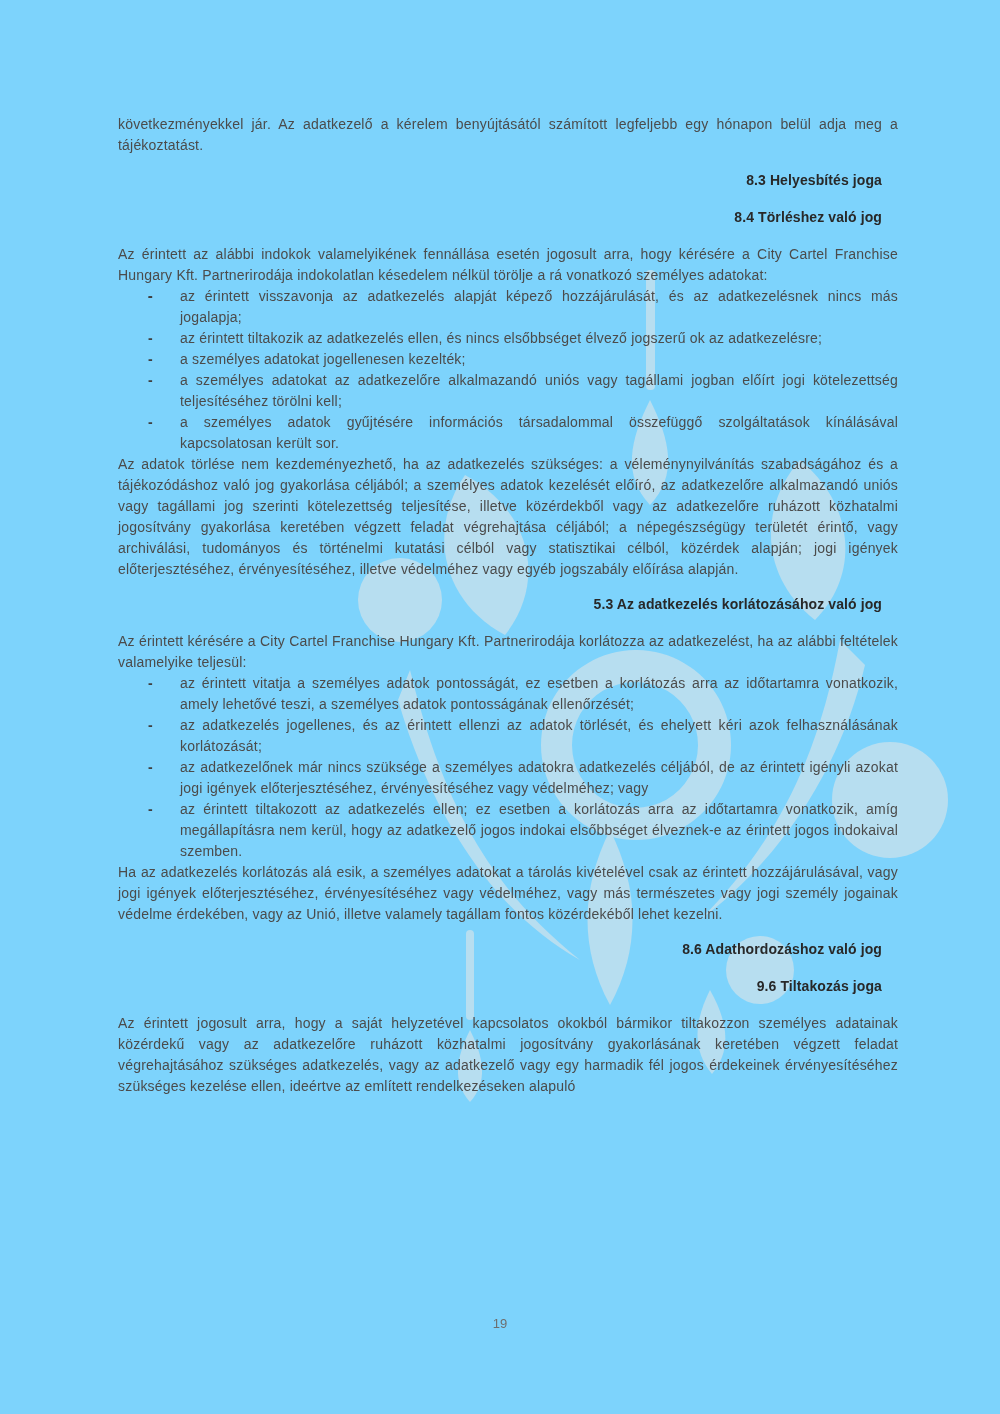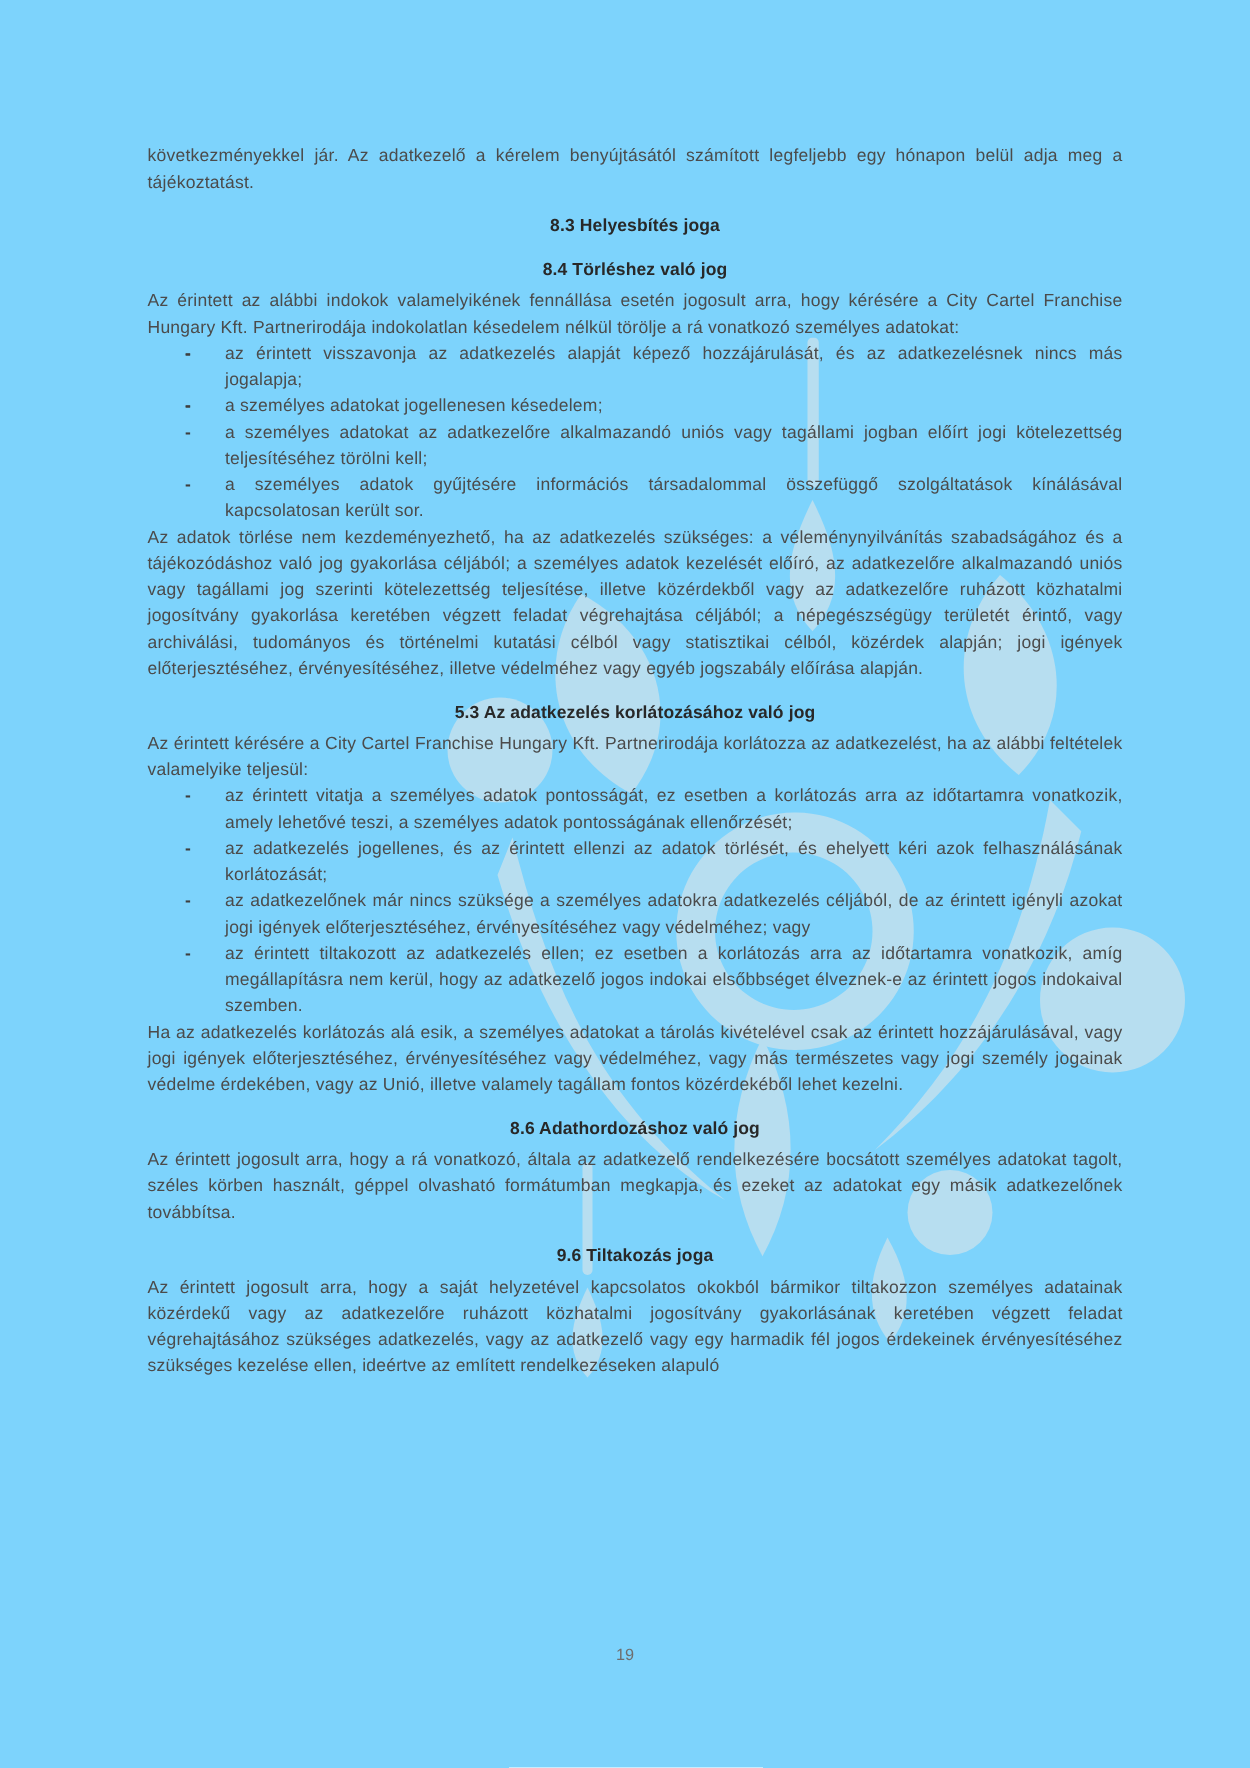--- a/index.html
+++ b/index.html
@@ -30,25 +30,25 @@
     z-index: 1;
     color: #4b4b4b;
     font-size: 14px;
     line-height: 21px;
     letter-spacing: 0.2px;
     text-align: justify;
   }
   .para { margin: 0; }
   .para.gap { }
   .heading {
-    margin: 4px;
+    margin: 16px;
     margin-top: 14px;
     font-weight: bold;
     color: #282828;
-    text-align: center;
+    text-align: right;
     letter-spacing: 0.1px;
   }
   .bullet-list { margin: 0; }
   .bullet-item {
     position: relative;
     padding-left: 62px;
     text-align: justify;
   }
   .bullet-dash {
     position: absolute;
@@ -93,35 +93,34 @@
   </svg>
 
   <div class="content">
       <div class="para">következményekkel jár. Az adatkezelő a kérelem benyújtásától számított legfeljebb egy hónapon belül adja meg a tájékoztatást.</div>
       <div class="heading">8.3 Helyesbítés joga</div>
       <div class="heading">8.4  Törléshez való jog</div>
       <div class="para">Az érintett az alábbi indokok valamelyikének fennállása esetén jogosult arra, hogy kérésére a City Cartel Franchise Hungary Kft. Partnerirodája indokolatlan késedelem nélkül törölje a rá vonatkozó személyes adatokat:</div>
       <div class="bullet-list">
         <div class="bullet-item"><span class="bullet-dash">-</span></div>
         <div class="bullet-item"><span class="bullet-dash">-</span><span>az érintett visszavonja az adatkezelés alapját képező hozzájárulását, és az adatkezelésnek nincs más jogalapja;</span></div>
-        <div class="bullet-item"><span class="bullet-dash">-</span></div>
-        <div class="bullet-item"><span class="bullet-dash">-</span><span>a személyes adatokat jogellenesen késedelem;</span></div>
+        <div class="bullet-item"><span class="bullet-dash">-</span><span>az érintett tiltakozik az adatkezelés ellen, és nincs elsőbbséget élvező jogszerű ok az adatkezelésre;</span></div>
+        <div class="bullet-item"><span class="bullet-dash">-</span><span>a személyes adatokat jogellenesen kezelték;</span></div>
         <div class="bullet-item"><span class="bullet-dash">-</span><span>a személyes adatokat az adatkezelőre alkalmazandó uniós vagy tagállami jogban előírt jogi kötelezettség teljesítéséhez törölni kell;</span></div>
         <div class="bullet-item"><span class="bullet-dash">-</span><span>a személyes adatok gyűjtésére információs társadalommal összefüggő szolgáltatások kínálásával kapcsolatosan került sor.</span></div>
       </div>
       <div class="para gap">Az adatok törlése nem kezdeményezhető, ha az adatkezelés szükséges: a véleménynyilvánítás szabadságához és a tájékozódáshoz való jog gyakorlása céljából; a személyes adatok kezelését előíró, az adatkezelőre alkalmazandó uniós vagy tagállami jog szerinti kötelezettség teljesítése, illetve közérdekből vagy az adatkezelőre ruházott közhatalmi jogosítvány gyakorlása keretében végzett feladat végrehajtása céljából; a népegészségügy területét érintő, vagy archiválási, tudományos és történelmi kutatási célból vagy statisztikai célból, közérdek alapján;  jogi igények előterjesztéséhez, érvényesítéséhez, illetve védelméhez vagy egyéb jogszabály előírása alapján.</div>
       <div class="heading">5.3  Az adatkezelés korlátozásához való jog</div>
       <div class="para">Az érintett kérésére a City Cartel Franchise Hungary Kft. Partnerirodája korlátozza az adatkezelést, ha az alábbi feltételek valamelyike teljesül:</div>
       <div class="bullet-list">
         <div class="bullet-item"><span class="bullet-dash">-</span><span> az érintett vitatja a személyes adatok pontosságát, ez esetben a korlátozás arra az időtartamra vonatkozik, amely lehetővé teszi, a személyes adatok pontosságának ellenőrzését;</span></div>
         <div class="bullet-item"><span class="bullet-dash">-</span><span>az adatkezelés jogellenes, és az érintett ellenzi az adatok törlését, és ehelyett kéri azok felhasználásának korlátozását;</span></div>
         <div class="bullet-item"><span class="bullet-dash">-</span><span>az adatkezelőnek már nincs szüksége a személyes adatokra adatkezelés céljából, de az érintett igényli azokat jogi igények előterjesztéséhez, érvényesítéséhez vagy védelméhez; vagy</span></div>
         <div class="bullet-item"><span class="bullet-dash">-</span><span>az érintett tiltakozott az adatkezelés ellen; ez esetben a korlátozás arra az időtartamra vonatkozik, amíg megállapításra nem kerül, hogy az adatkezelő jogos indokai elsőbbséget élveznek-e az érintett jogos indokaival szemben.</span></div>
       </div>
       <div class="para gap">Ha az adatkezelés korlátozás alá esik, a személyes adatokat a tárolás kivételével csak az érintett hozzájárulásával, vagy jogi igények előterjesztéséhez, érvényesítéséhez vagy védelméhez, vagy más természetes vagy jogi személy jogainak védelme érdekében, vagy az Unió, illetve valamely tagállam fontos közérdekéből lehet kezelni.</div>
       <div class="heading">8.6 Adathordozáshoz való jog</div>
-      <div class="para">Az érintett jogosult arra, hogy a rá vonatkozó, általa az adatkezelő rendelkezésére bocsátott személyes adatokat tagolt, széles körben használt, géppel olvasható formátumban megkapja, és ezeket az adatokat egy másik adatkezelőnek továbbítsa.</div>
       <div class="heading">9.6 Tiltakozás joga</div>
       <div class="para">Az érintett jogosult arra, hogy a saját helyzetével kapcsolatos okokból bármikor tiltakozzon személyes adatainak közérdekű vagy az adatkezelőre ruházott közhatalmi jogosítvány gyakorlásának keretében végzett feladat végrehajtásához szükséges adatkezelés, vagy az adatkezelő vagy egy harmadik fél jogos érdekeinek érvényesítéséhez szükséges kezelése ellen, ideértve az említett rendelkezéseken alapuló</div>
     </div>
 
   <div class="pageno">19</div>
 </div>
 
 </body></html>

